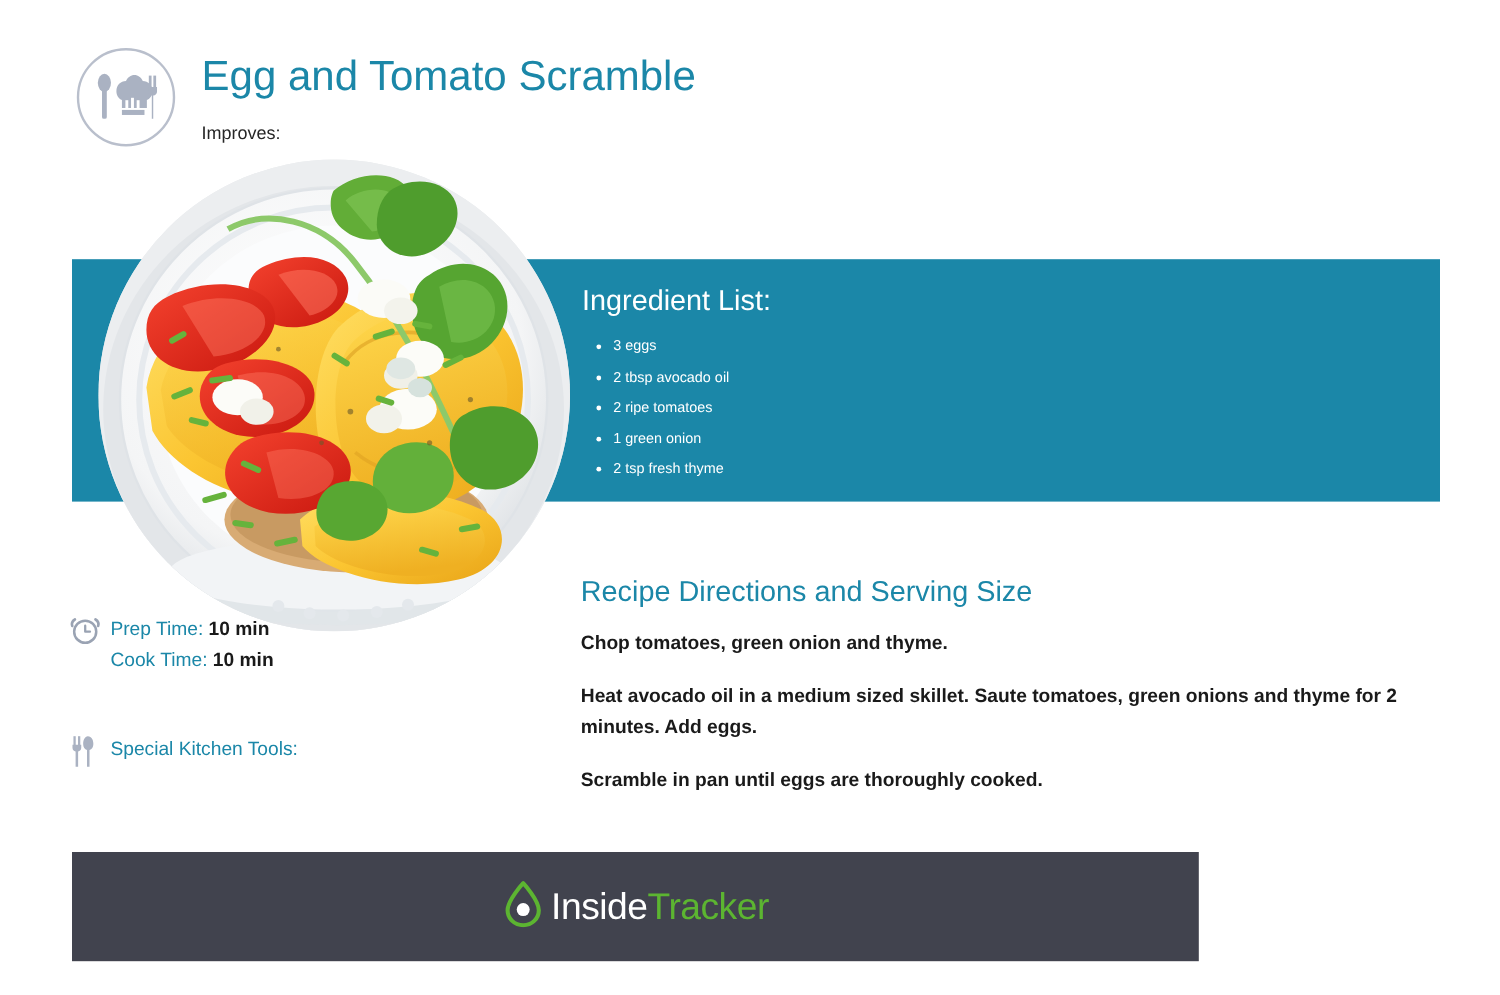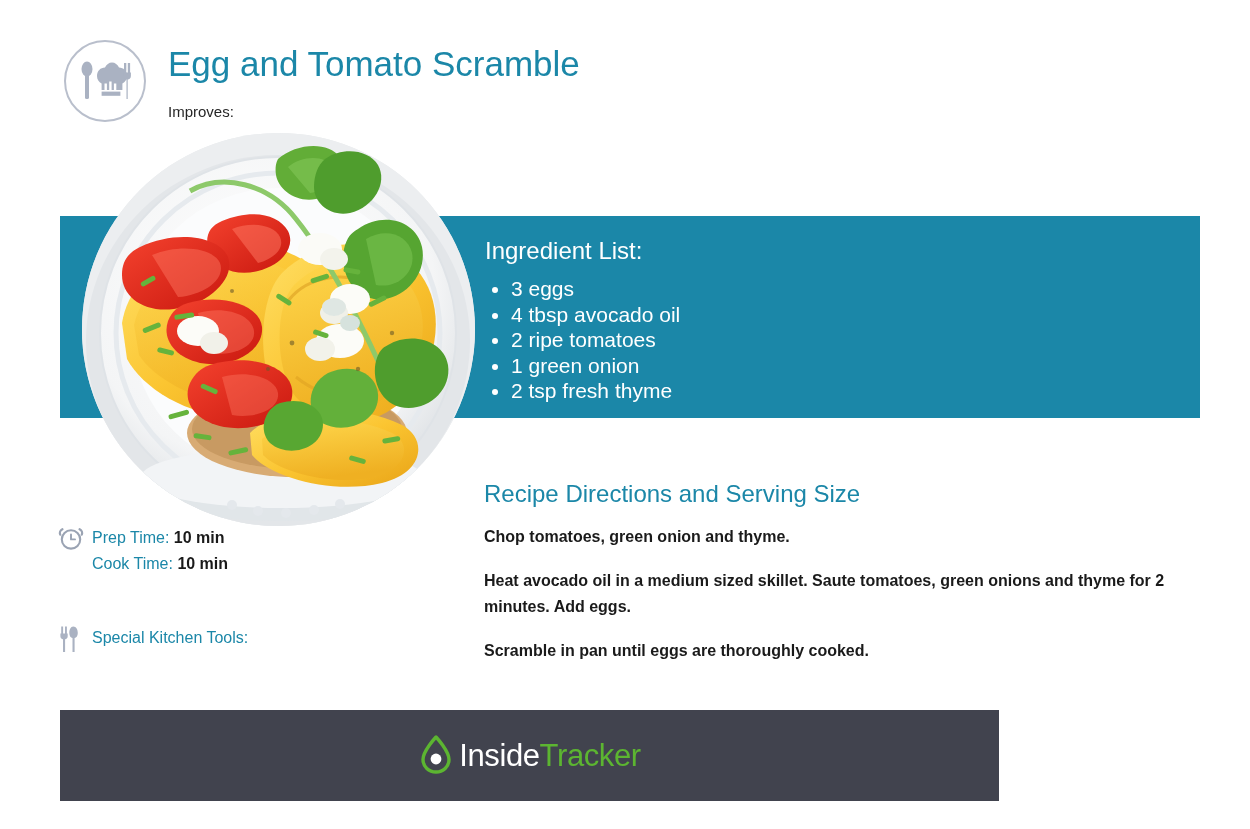--- a/index.html
+++ b/index.html
@@ -78,21 +78,21 @@
     line-height: 30px;
     font-weight: normal;
     margin: 0 0 10px 0;
   }
   #ingredient-list {
     margin: 0;
     padding-left: 26px;
     list-style: disc;
   }
   #ingredient-list li {
-    font-size: 21px;
+    font-size: 12px;
     color: #ffffff;
     line-height: 25.5px;
   }
 
   
   #food-photo {
     position: absolute;
     left: 82px;
     top: 133px;
     width: 393px;
@@ -113,21 +113,20 @@
   .meta-group { position: relative; }
   .meta-icon {
     position: absolute;
     left: 0;
     top: 0;
     width: 30px;
     height: 30px;
   }
   .meta-lines {
     margin-left: 34px;
-    margin-top: 13px;
   }
   .meta-line {
     font-size: 16px;
     line-height: 26px;
     white-space: nowrap;
   }
   .meta-label { color: #1b87a8; }
   .meta-value { color: #1a1a1a; font-weight: bold; }
   #tools-group { margin-top: 48px; }
   #tools-heading {
@@ -224,21 +223,21 @@
       <span></span>
     </div>
   </div>
 </div>
 
 <div id="ingredient-banner">
   <div id="ingredient-inner">
     <h2 id="ingredient-heading">Ingredient List:</h2>
     <ul id="ingredient-list">
       <li>3 eggs</li>
-      <li>4 tbsp avocado oil</li>
+      <li>2 tbsp avocado oil</li>
       <li>2 ripe tomatoes</li>
       <li>1 green onion</li>
       <li>2 tsp fresh thyme</li>
     </ul>
   </div>
 </div>
 
 <div id="food-photo">
   <svg width="393" height="393" viewBox="0 0 393 393" aria-hidden="true">
     <defs>

